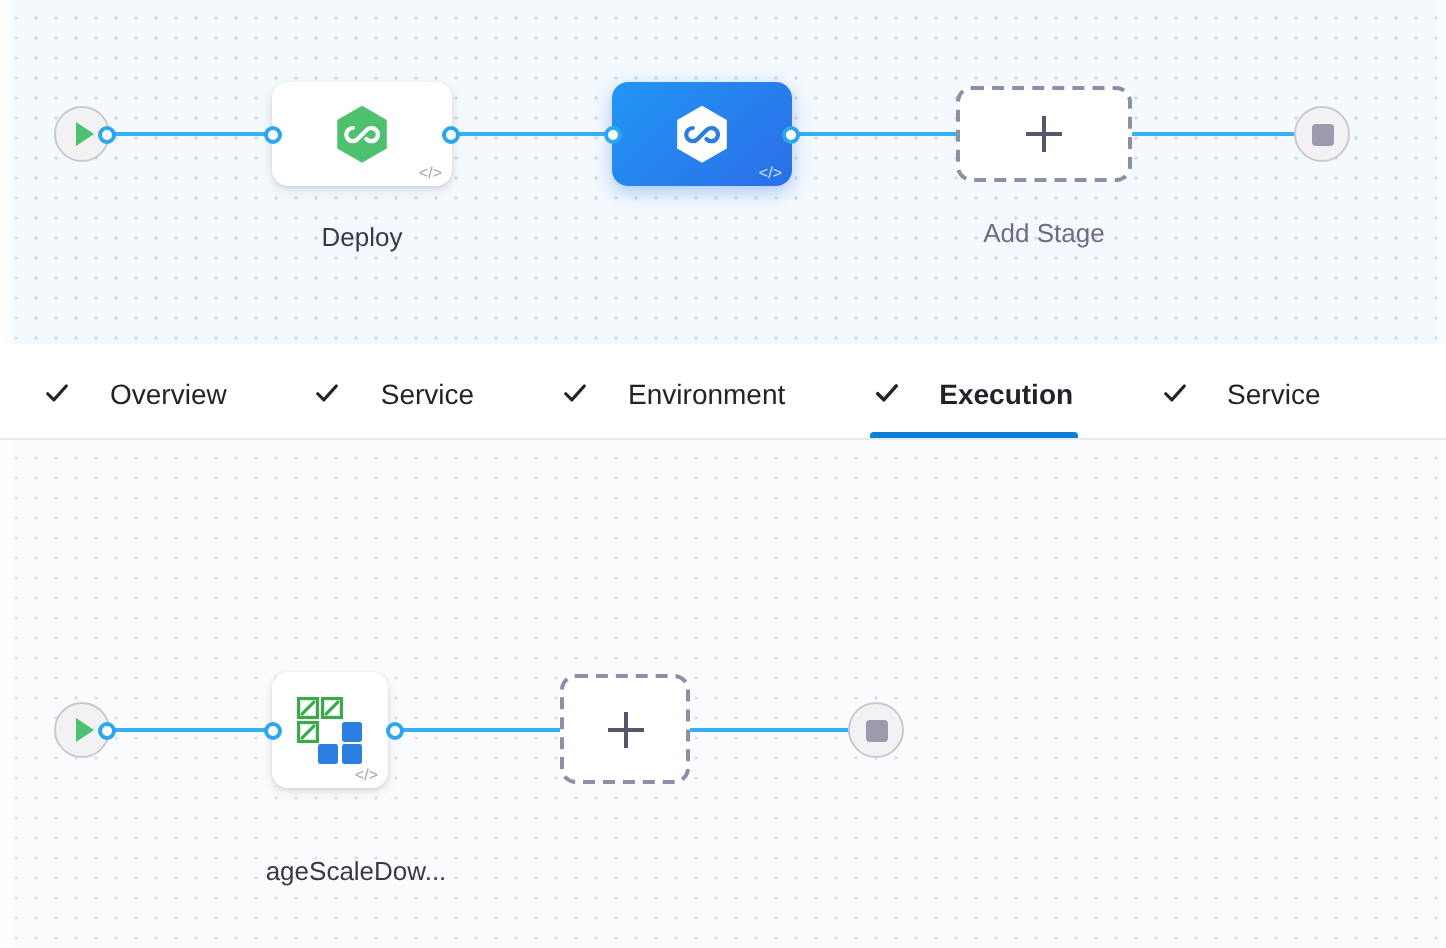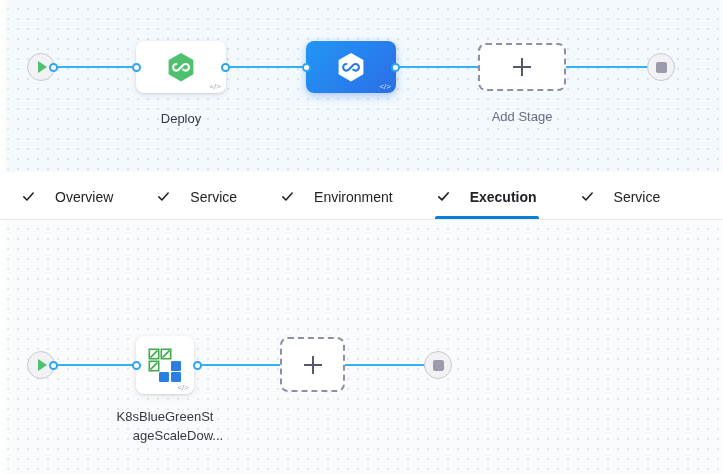--- a/index.html
+++ b/index.html
@@ -374,21 +374,20 @@
           <rect x="23" y="13" width="10" height="10" rx="1.2"></rect>
           <rect x="11" y="24" width="10" height="10" rx="1.2"></rect>
           <rect x="23" y="24" width="10" height="10" rx="1.2"></rect>
         </g>
       </svg>
       <span class="code-glyph">&lt;/&gt;</span>
     </div>
     <div class="port" style="left:132px; top:141px;"></div>
     <div class="port" style="left:193px; top:141px;"></div>
 
-    <div class="step-label" style="left:105px; top:187px;">K8sBlueGreenSt</div>
     <div class="step-label" style="left:118px; top:206px;">ageScaleDow...</div>
 
     <div class="add-node" style="left:280px; top:117px; width:65px; height:55px;">
       <span class="plus"></span>
     </div>
 
     <div class="port" style="left:424px; top:141px;"></div>
     <div class="terminal" style="left:424px; top:131px;">
       <div class="stop-sq"></div>
     </div>

